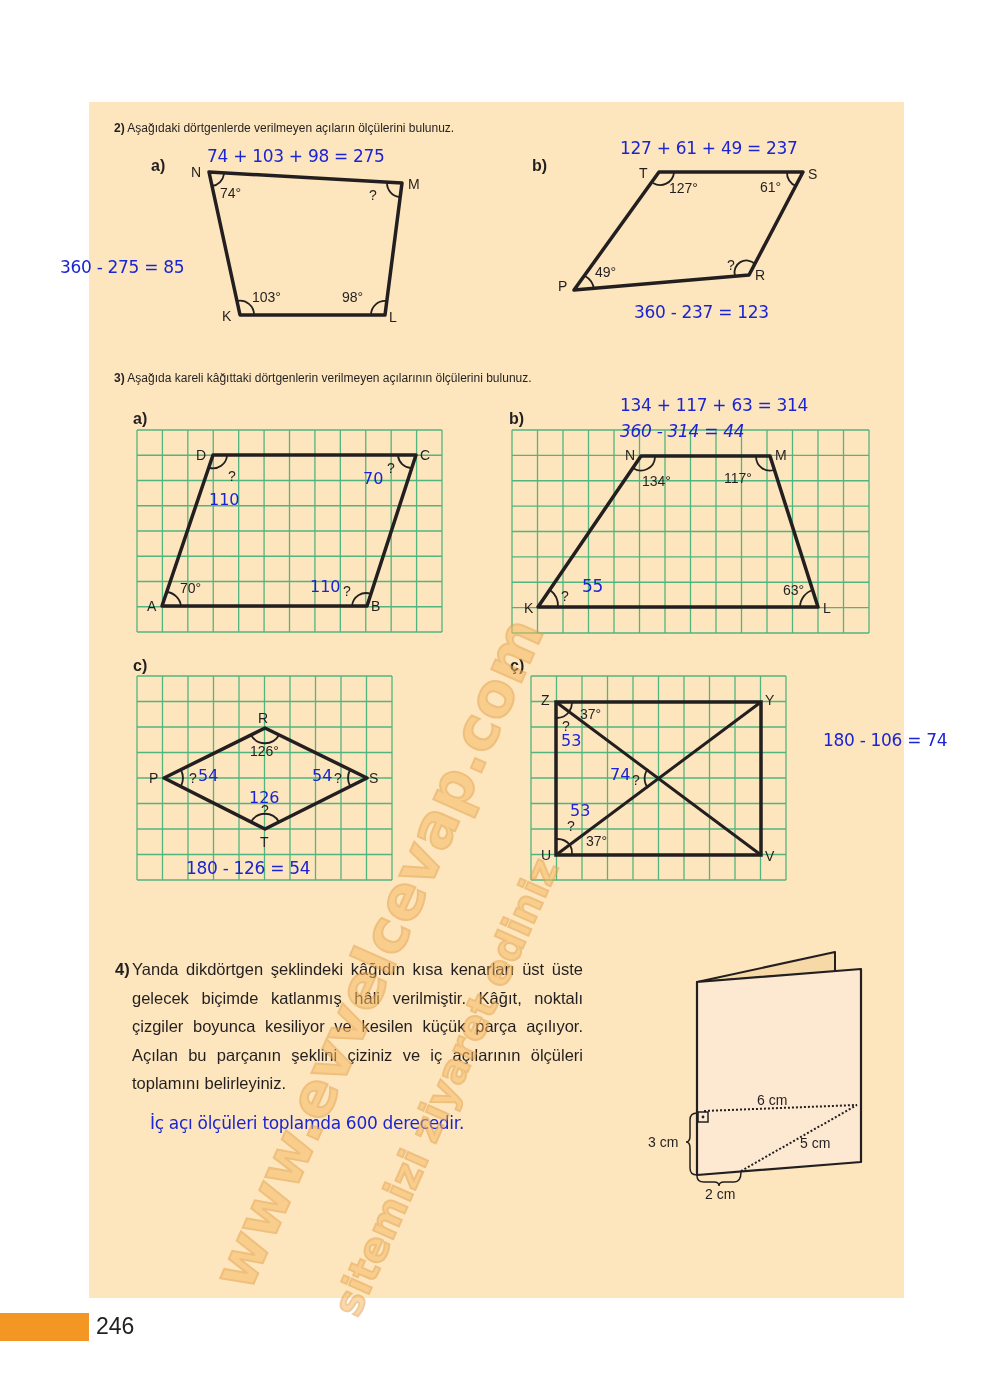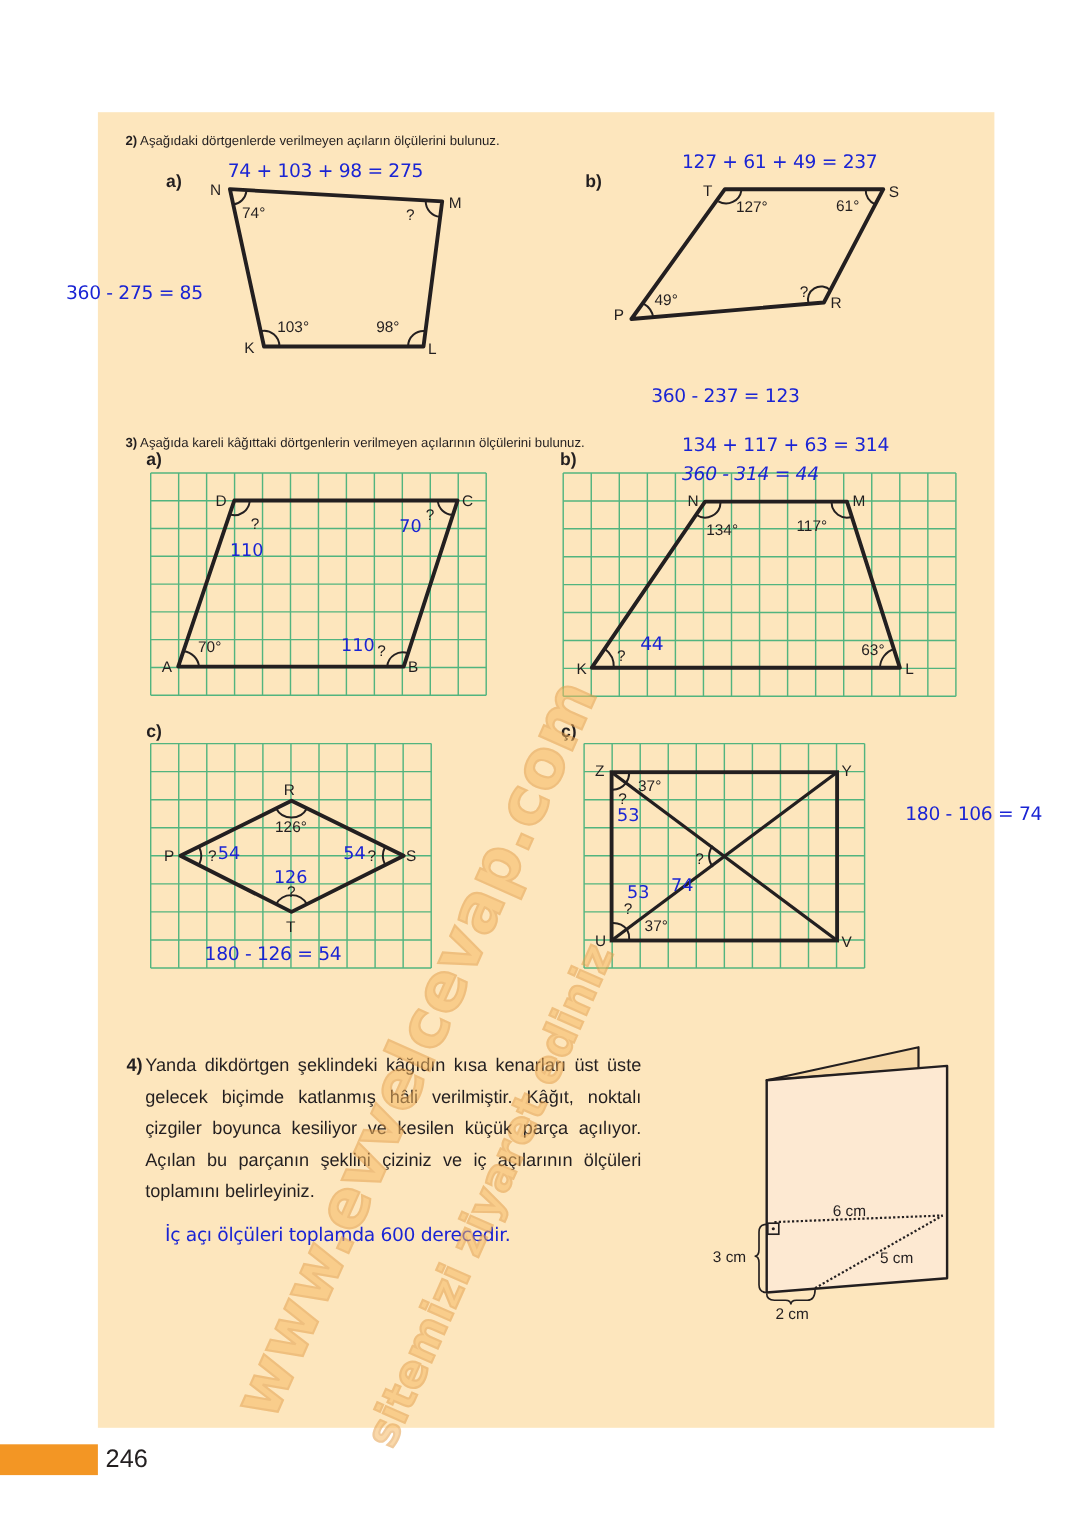--- a/index.html
+++ b/index.html
@@ -42,38 +42,38 @@
 <div class="abs lbl" style="left:408px;top:176px;">M</div>
 <div class="abs lbl" style="left:222px;top:308px;">K</div>
 <div class="abs lbl" style="left:389px;top:309px;">L</div>
 <div class="abs ang" style="left:220px;top:185px;">74°</div>
 <div class="abs ang" style="left:369px;top:187px;">?</div>
 <div class="abs ang" style="left:252px;top:289px;">103°</div>
 <div class="abs ang" style="left:342px;top:289px;">98°</div>
 
 <div class="abs sub" style="left:532px;top:157px;">b)</div>
 <div class="abs blue" style="left:620px;top:138px;">127 + 61 + 49 = 237</div>
-<div class="abs blue" style="left:592px;top:302px;margin-top:48px;">360 - 237 = 123</div>
+<div class="abs blue" style="left:634px;top:302px;">360 - 237 = 123</div>
 <svg class="fig" width="993" height="1400">
   <polygon points="659,172 803,172 749,275 574,290" fill="none" stroke="#231f20" stroke-width="3.5" stroke-linejoin="round"></polygon>
   <path d="M 653,183 A 14 14 0 0 0 674,173" fill="none" stroke="#231f20" stroke-width="1.8"></path>
   <path d="M 787,172 A 14 14 0 0 0 796,186" fill="none" stroke="#231f20" stroke-width="1.8"></path>
   <path d="M 585,276 A 18 18 0 0 1 594,289" fill="none" stroke="#231f20" stroke-width="1.8"></path>
   <path d="M 735,276 A 12 12 0 0 1 755,264" fill="none" stroke="#231f20" stroke-width="1.8"></path>
 </svg>
 <div class="abs lbl" style="left:639px;top:165px;">T</div>
 <div class="abs lbl" style="left:808px;top:166px;">S</div>
 <div class="abs lbl" style="left:558px;top:278px;">P</div>
 <div class="abs lbl" style="left:755px;top:267px;">R</div>
 <div class="abs ang" style="left:669px;top:180px;">127°</div>
 <div class="abs ang" style="left:760px;top:179px;">61°</div>
 <div class="abs ang" style="left:595px;top:264px;">49°</div>
 <div class="abs ang" style="left:727px;top:257px;">?</div>
 
-<div class="abs q" style="left:114px;top:371px;margin-top:24px;"><b>3)</b> <span>Aşağıda kareli kâğıttaki dörtgenlerin verilmeyen açılarının ölçülerini bulunuz.</span></div>
+<div class="abs q" style="left:114px;top:371px;"><b>3)</b> <span>Aşağıda kareli kâğıttaki dörtgenlerin verilmeyen açılarının ölçülerini bulunuz.</span></div>
 
 <svg class="fig" id="grids" width="993" height="1400">
     <g>
       <line x1="137" x2="137" y1="430" y2="632" stroke="#52b47f" stroke-width="1.3"></line>
       <line x1="162.41666666666666" x2="162.41666666666666" y1="430" y2="632" stroke="#52b47f" stroke-width="1.3"></line>
       <line x1="187.83333333333334" x2="187.83333333333334" y1="430" y2="632" stroke="#52b47f" stroke-width="1.3"></line>
       <line x1="213.25" x2="213.25" y1="430" y2="632" stroke="#52b47f" stroke-width="1.3"></line>
       <line x1="238.66666666666669" x2="238.66666666666669" y1="430" y2="632" stroke="#52b47f" stroke-width="1.3"></line>
       <line x1="264.08333333333337" x2="264.08333333333337" y1="430" y2="632" stroke="#52b47f" stroke-width="1.3"></line>
       <line x1="289.5" x2="289.5" y1="430" y2="632" stroke="#52b47f" stroke-width="1.3"></line>
@@ -196,21 +196,21 @@
   <path d="M 550,590 A 20 20 0 0 1 558,607" fill="none" stroke="#231f20" stroke-width="1.8"></path>
 </svg>
 <div class="abs lbl" style="left:524px;top:600px;">K</div>
 <div class="abs lbl" style="left:823px;top:600px;">L</div>
 <div class="abs lbl" style="left:775px;top:447px;">M</div>
 <div class="abs lbl" style="left:625px;top:447px;">N</div>
 <div class="abs ang" style="left:642px;top:473px;">134°</div>
 <div class="abs ang" style="left:724px;top:470px;">117°</div>
 <div class="abs ang" style="left:783px;top:582px;">63°</div>
 <div class="abs ang" style="left:561px;top:588px;">?</div>
-<div class="abs blue" style="left:582px;top:576px;">44</div>
+<div class="abs blue" style="left:582px;top:576px;">55</div>
 
 <div class="abs sub" style="left:133px;top:657px;">c)</div>
 <svg class="fig" width="993" height="1400">
   <polygon points="164,778 265,728 367,778 265,829" fill="none" stroke="#231f20" stroke-width="3.5" stroke-linejoin="round"></polygon>
   <path d="M 251,735 A 16 16 0 0 0 279,735" fill="none" stroke="#231f20" stroke-width="1.8"></path>
   <path d="M 251,822 A 16 16 0 0 1 279,822" fill="none" stroke="#231f20" stroke-width="1.8"></path>
   <path d="M 181,770 A 18 18 0 0 1 181,786" fill="none" stroke="#231f20" stroke-width="1.8"></path>
   <path d="M 350,770 A 18 18 0 0 0 350,786" fill="none" stroke="#231f20" stroke-width="1.8"></path>
 </svg>
 <div class="abs lbl" style="left:258px;top:710px;">R</div>
@@ -241,21 +241,21 @@
 <div class="abs lbl" style="left:765px;top:692px;">Y</div>
 <div class="abs lbl" style="left:541px;top:847px;">U</div>
 <div class="abs lbl" style="left:765px;top:848px;">V</div>
 <div class="abs ang" style="left:580px;top:706px;">37°</div>
 <div class="abs ang" style="left:562px;top:718px;">?</div>
 <div class="abs ang" style="left:586px;top:833px;">37°</div>
 <div class="abs ang" style="left:567px;top:818px;">?</div>
 <div class="abs ang" style="left:632px;top:772px;">?</div>
 <div class="abs blue-s" style="left:561px;top:731px;">53</div>
 <div class="abs blue-s" style="left:570px;top:801px;">53</div>
-<div class="abs blue-s" style="left:610px;top:765px;margin-top:30px;">74</div>
+<div class="abs blue-s" style="left:610px;top:765px;">74</div>
 <div class="abs blue" style="left:823px;top:730px;">180 - 106 = 74</div>
 
 <div class="para">
   <span class="num">4)</span>
   <div class="body">Yanda dikdörtgen şeklindeki kâğıdın kısa kenarları üst üste gelecek biçimde katlanmış hâli verilmiştir. Kâğıt, noktalı çizgiler boyunca kesiliyor ve kesilen küçük parça açılıyor. Açılan bu parçanın şeklini çiziniz ve iç açılarının ölçüleri toplamını belirleyiniz.</div>
 </div>
 <div class="abs blue" style="left:150px;top:1113px;">İç açı ölçüleri toplamda 600 derecedir.</div>
 
 <svg class="fig" width="993" height="1400">
   <polygon points="697,982 835,952 835,972 697,982" fill="#f7d9a8" stroke="#231f20" stroke-width="2" stroke-linejoin="round"></polygon>

